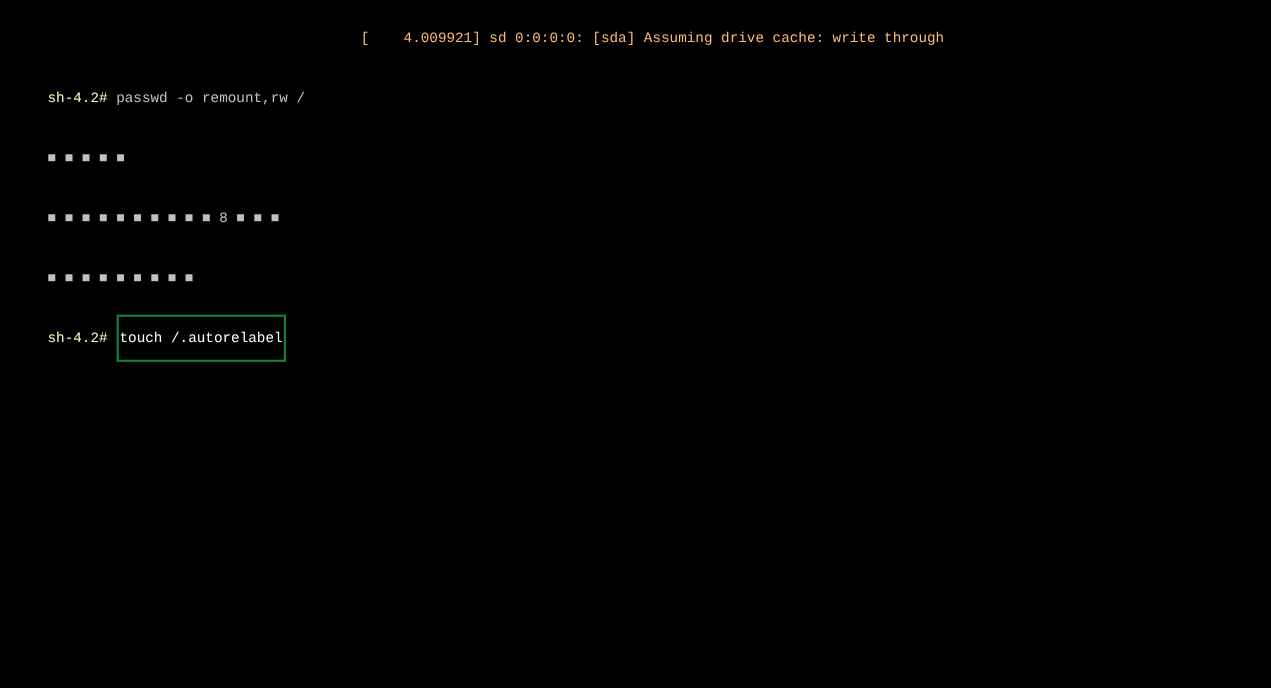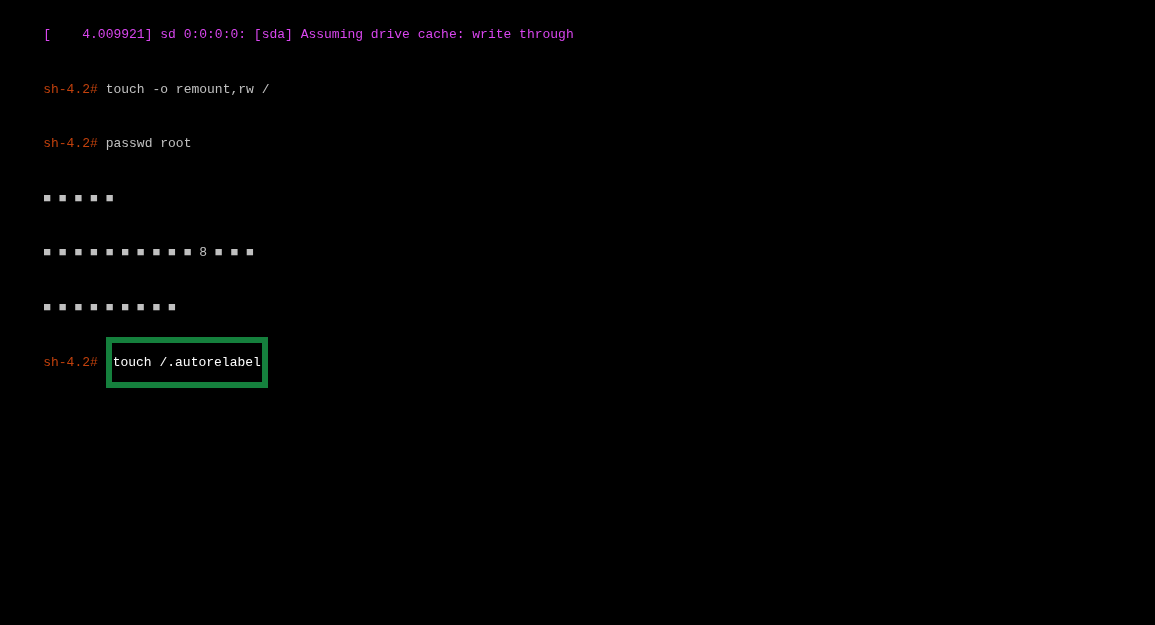--- a/index.html
+++ b/index.html
@@ -26,49 +26,47 @@
       position: relative;
     }
 
     .terminal-line {
       white-space: pre;
       line-height: 1.4;
       color: #c0c0c0;
     }
 
     .terminal-line.system-msg {
-      color: #d946ef;
+      color: #fdba74;
+      text-align: center;
     }
 
     .prompt {
-      color: #c2410c;
+      color: #fef9c3;
     }
 
     .command-highlight {
       color: #ffffff;
-      border: 6px solid #15803d;
+      border: 2px solid #15803d;
       padding: 12px 1px;
     }
   </style>
 </head>
 <body>
 
 <div class="terminal">
 
   <div class="terminal-line system-msg">
     <span>[    4.009921] sd 0:0:0:0: [sda] Assuming drive cache: write through</span>
   </div>
 
   <div class="terminal-line">
-    <span class="prompt">sh-4.2# </span><span>touch -o remount,rw /</span>
+    <span class="prompt">sh-4.2# </span><span>passwd -o remount,rw /</span>
   </div>
 
-  <div class="terminal-line">
-    <span class="prompt">sh-4.2# </span><span>passwd root</span>
-  </div>
 
 
   <div class="terminal-line">
     <span>■ ■ ■ ■ ■</span>
   </div>
 
   <div class="terminal-line">
     <span>■ ■ ■ ■ ■ ■ ■ ■ ■ ■ 8 ■ ■ ■</span>
   </div>
 

